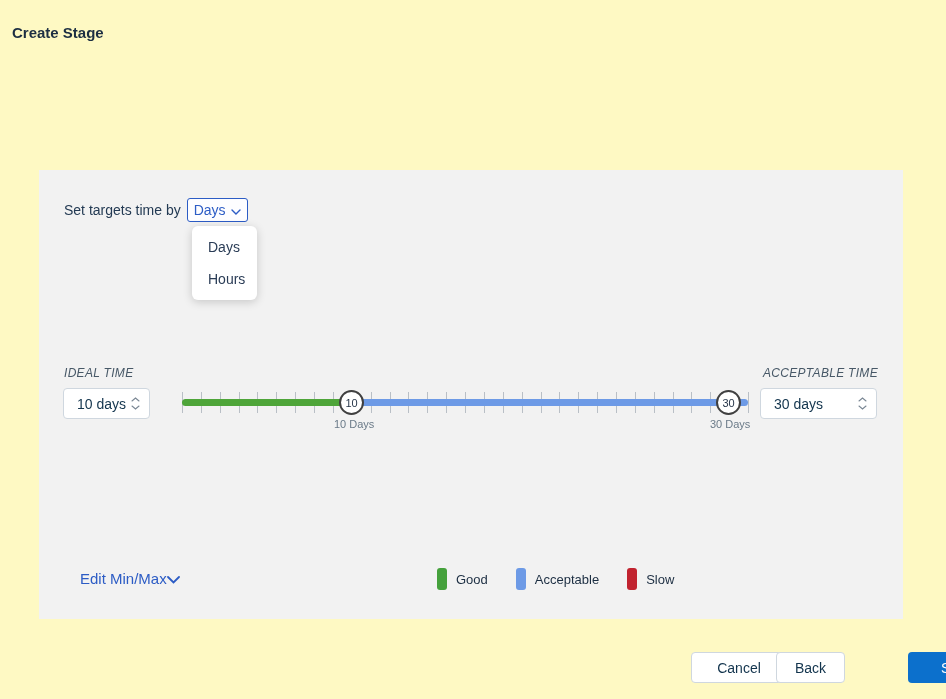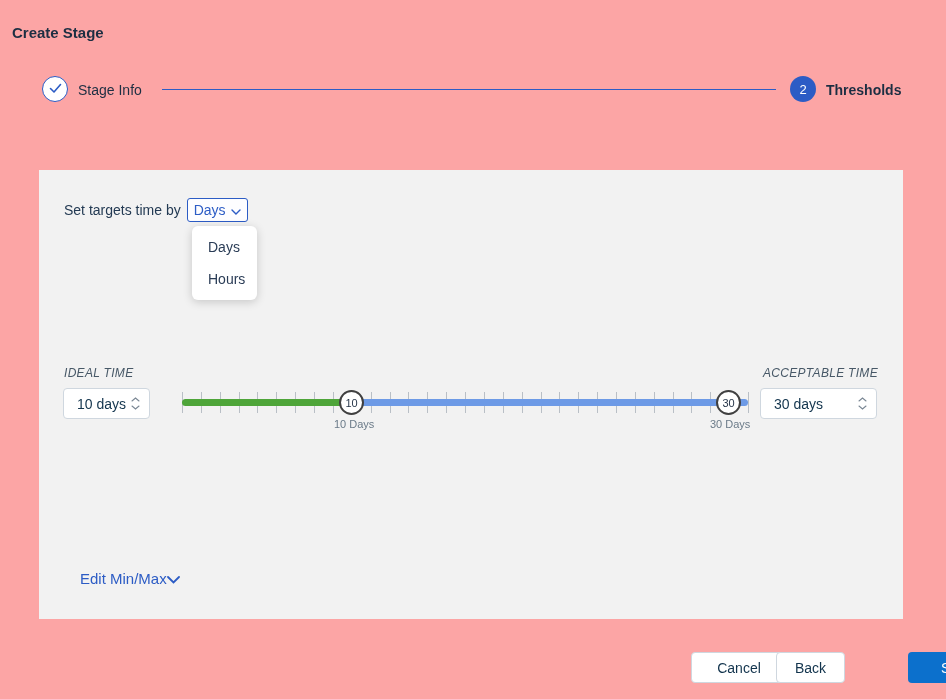--- a/index.html
+++ b/index.html
@@ -1,18 +1,18 @@
 <!DOCTYPE html>
 <html><head>
 <meta charset="utf-8">
 <style>
   * { margin:0; padding:0; box-sizing:border-box; }
   html,body { background:#fff; }
   body { font-family:"Liberation Sans", sans-serif; color:#12344d; }
-  .canvas { position:relative; width:946px; height:699px; background:#fca5a5; overflow:hidden; }
+  .canvas { position:relative; width:946px; height:699px; background:#fef9c3; overflow:hidden; }
 
   .page-title { position:absolute; left:12px; top:24px; font-size:15px; font-weight:bold; color:#1c2e42; }
 
   
   .stepper { position:absolute; left:0; top:76px; width:946px; height:28px; }
   .step-circle { position:absolute; width:26px; height:26px; border-radius:50%;
                  display:flex; align-items:center; justify-content:center; }
   .step-circle.done { left:42px; top:0; background:#fff; border:1.5px solid #2c5cc5; }
   .step-circle.current { left:790px; top:0; background:#2c5cc5; color:#fff; font-size:13px; }
   .step-label { position:absolute; top:6px; font-size:14px; color:#1c2e42; }
@@ -78,35 +78,20 @@
   .btn-back { left:776px; width:69px; }
   .btn-save { left:908px; width:98px; background:#0c70cc; border:none; color:#fff; }
 </style>
 </head>
 <body>
 
 <div class="canvas">
 
   <div class="page-title">Create Stage</div>
 
-  <div class="stepper">
-    <div class="step-circle done">
-      <span>
-        <svg width="13" height="11" viewBox="0 0 13 11">
-            <path d="M1.5 5.5l3.5 3.5L11.5 1.5" fill="none" stroke="#2c5cc5" stroke-width="1.6" stroke-linecap="round" stroke-linejoin="round"></path>
-          </svg>
-      </span>
-    </div>
-    <div class="step-label first">Stage Info</div>
-    <div class="step-line"></div>
-    <div class="step-circle current" style="background-color: rgb(44, 92, 197);">
-      <span>2</span>
-    </div>
-    <div class="step-label second">Thresholds</div>
-  </div>
 
 
   <div class="panel">
 
     <div class="targets-row">
       <span>Set targets time by</span>
       <span class="unit-select">
         <span>Days</span>
         <span>
           <svg width="10" height="6" viewBox="0 0 10 6">
@@ -167,20 +152,34 @@
 
     <div class="edit-link">
       <span>Edit Min/Max</span>
       <span>
         <svg width="13" height="8" viewBox="0 0 13 8">
             <path d="M1 1l5.5 5.5L12 1" fill="none" stroke="#2c5cc5" stroke-width="1.8" stroke-linecap="round"></path>
           </svg>
       </span>
     </div>
 
+    <div class="legend">
+      <div class="legend-item">
+        <span class="legend-swatch" style="background-color: rgb(69, 161, 60);"></span>
+        <span class="legend-label">Good</span>
+      </div>
+      <div class="legend-item">
+        <span class="legend-swatch" style="background-color: rgb(109, 154, 230);"></span>
+        <span class="legend-label">Acceptable</span>
+      </div>
+      <div class="legend-item">
+        <span class="legend-swatch" style="background-color: rgb(193, 35, 47);"></span>
+        <span class="legend-label">Slow</span>
+      </div>
+    </div>
 
   </div>
 
   <div class="btn btn-secondary btn-cancel">Cancel</div>
   <div class="btn btn-secondary btn-back">Back</div>
   <div class="btn btn-save" style="background-color: rgb(12, 112, 204);">Save</div>
 
 </div>
 
 </body></html>

